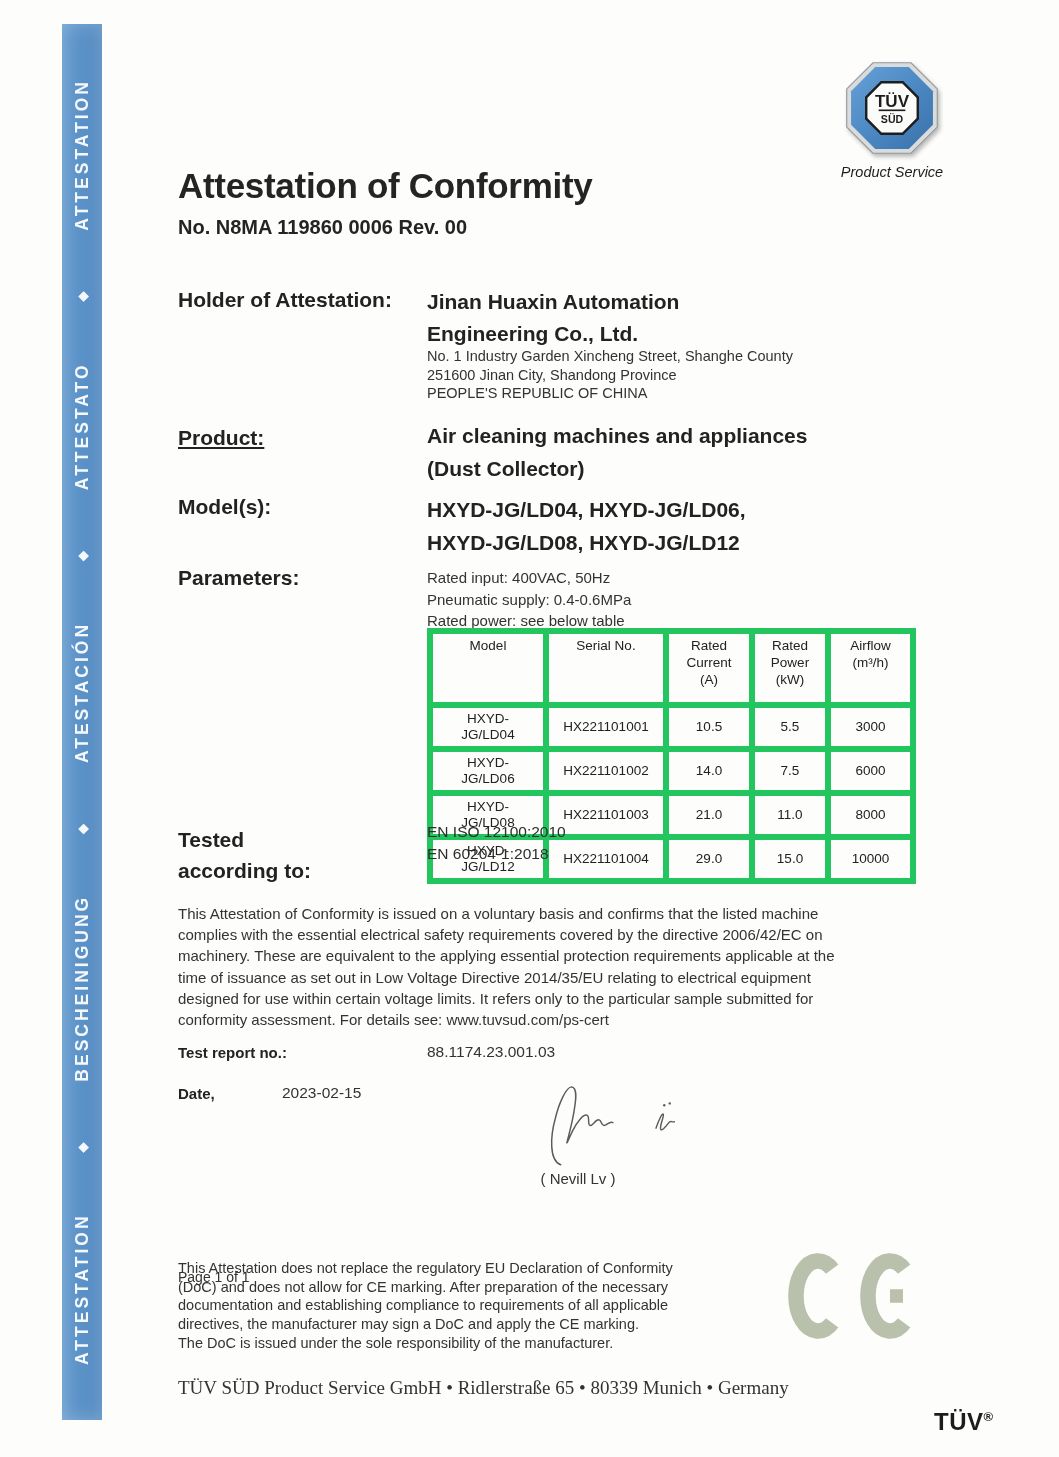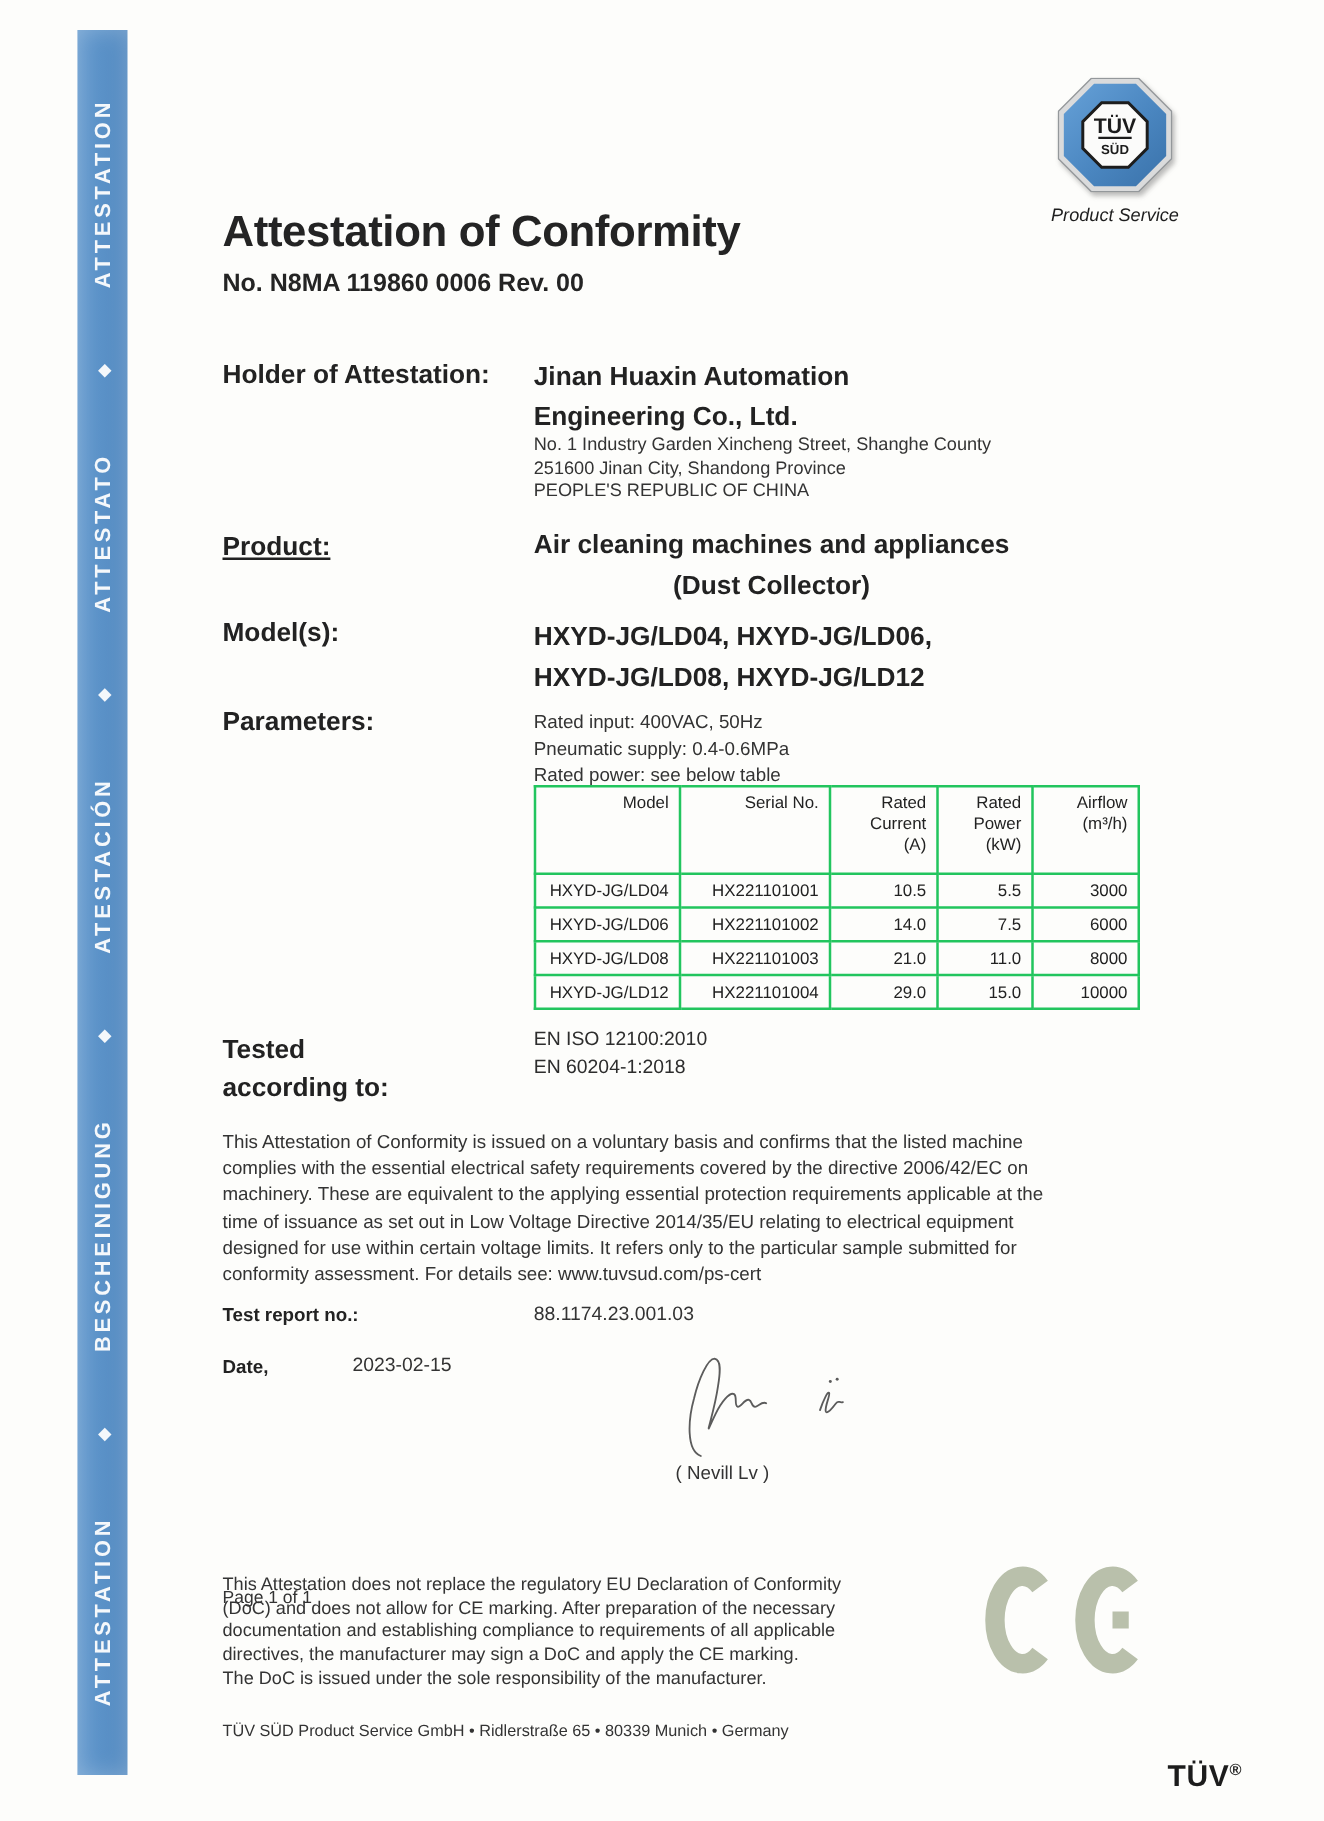--- a/index.html
+++ b/index.html
@@ -32,32 +32,32 @@
   .logo-caption { font-size:14.5px; color:#1e1e1e; margin-top:6px;font-style:italic; }
 
   .title { left:178px; top:166px; font-size:35px; font-weight:bold; color:#242424; letter-spacing:-.3px; }
   .doc-no { left:178px; top:216px; font-size:20px; font-weight:bold; color:#242424; }
 
   .lbl { font-size:21px; font-weight:bold; color:#222; }
   .val-b { font-size:21px; font-weight:bold; color:#222; line-height:32px; }
   .small { font-size:14.5px; line-height:18.5px; color:#333; }
 
   .cert-table { border-collapse:collapse; font-size:13.5px; color:#222; border:2px solid #2a2a2a; }
-  .cert-table th, .cert-table td { border:2px solid #22c55e; text-align:right; padding:3px 8px; }
+  .cert-table th, .cert-table td { border:6px solid #22c55e; text-align:center; padding:3px 8px; }
   .cert-table th { font-weight:normal; vertical-align:top; height:62px; white-space:pre-line; line-height:17px; }
   .cert-table td { height:19px; line-height:16px; }
 
   .statement { font-size:15px; line-height:21.2px; color:#333; width:760px; }
   .row-lbl { font-size:15px; font-weight:bold; color:#222; }
   .row-val { font-size:15.5px; color:#333; }
 
   .sig-name { font-size:15px; color:#333; width:140px; text-align:center; }
   .page-num { font-size:14px; color:#333; }
   .disclaimer { font-size:14.5px; line-height:18.7px; color:#333; width:600px; }
-  .footer-line { font-size:13px; color:#333; }
+  .footer-line { font-size:19px; color:#333;font-family:Liberation Serif, serif; }
 
   .tuv-reg { font-size:24px; font-weight:bold; color:#1c1c1c; letter-spacing:.5px; }
   .tuv-reg sup { font-size:13px; font-weight:bold; vertical-align:super; }
 </style>
 </head>
 <body>
 
 <div class="page">
 
   <div class="abs ribbon"></div>
@@ -96,21 +96,21 @@
   <div class="abs doc-no">No. N8MA 119860 0006 Rev. 00</div>
 
   <div class="abs lbl" style="left:178px; top:288px;">Holder of Attestation:</div>
   <div class="abs val-b pre" style="left:427px; top:286px;">Jinan Huaxin Automation
 Engineering Co., Ltd.</div>
   <div class="abs small pre" style="left:427px; top:347px;">No. 1 Industry Garden Xincheng Street, Shanghe County
 251600 Jinan City, Shandong Province
 PEOPLE'S REPUBLIC OF CHINA</div>
 
   <div class="abs lbl" style="left:178px; top:426px;text-decoration:underline;">Product:</div>
-  <div class="abs val-b pre" style="left:427px; top:419px; line-height:33px;text-align:center;">Air cleaning machines and appliances
+  <div class="abs val-b pre" style="left:427px; top:419px; line-height:33px;">Air cleaning machines and appliances
 (Dust Collector)</div>
 
   <div class="abs lbl" style="left:178px; top:495px;">Model(s):</div>
   <div class="abs val-b pre" style="left:427px; top:493px; line-height:33px;">HXYD-JG/LD04, HXYD-JG/LD06,
 HXYD-JG/LD08, HXYD-JG/LD12</div>
 
   <div class="abs lbl" style="left:178px; top:566px;">Parameters:</div>
   <div class="abs small pre" style="left:427px; top:567px; line-height:21.5px; font-size:15px;">Rated input: 400VAC, 50Hz
 Pneumatic supply: 0.4-0.6MPa
 Rated power: see below table</div>

